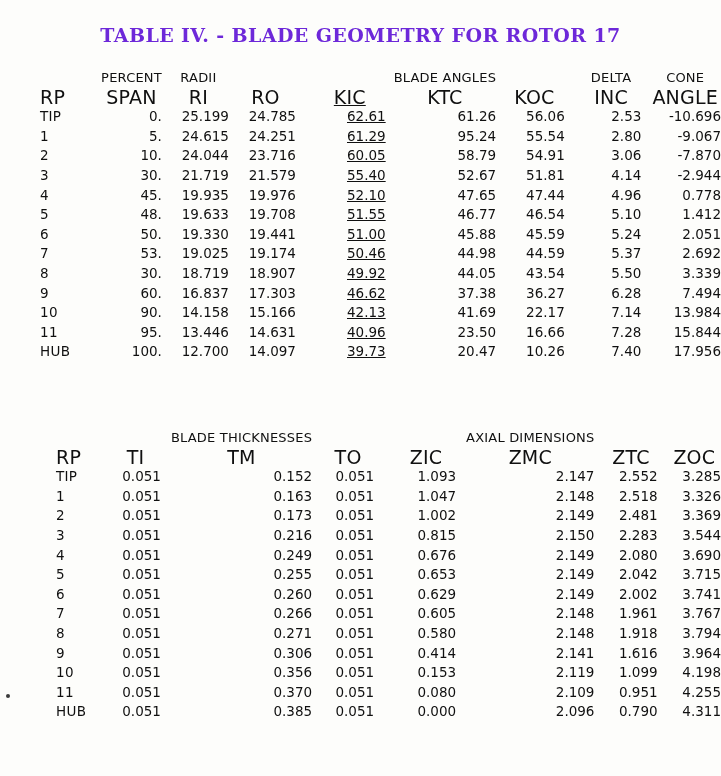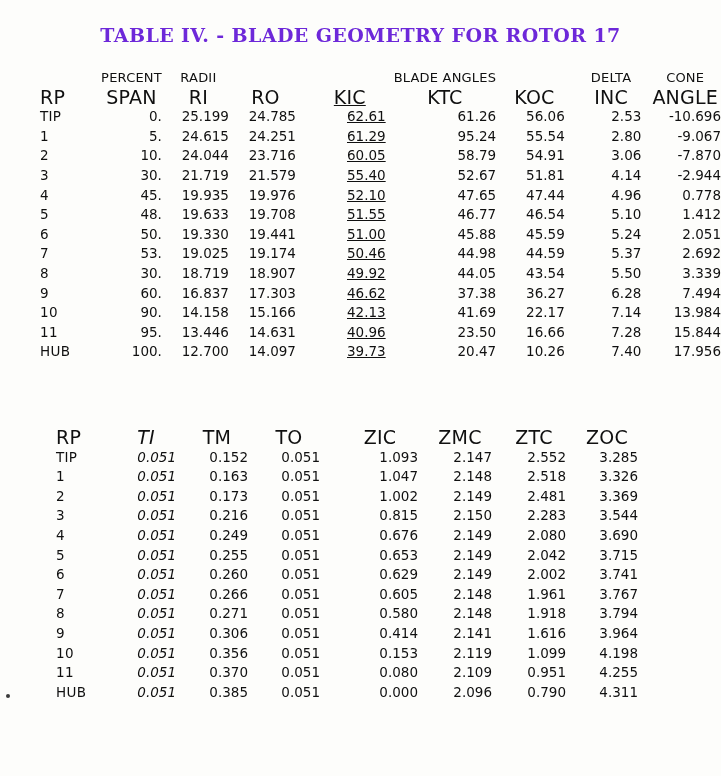--- a/index.html
+++ b/index.html
@@ -77,21 +77,21 @@
   .b1 td.col-ri      { width: 62px;  padding-left: 6px; }
   .b1 td.col-ro      { width: 62px;  padding-left: 6px; }
   .b1 td.col-kic     { width: 74px;  padding-left: 18px; text-decoration: underline; }
   .b1 td.col-ktc     { width: 62px;  padding-left: 8px; }
   .b1 td.col-koc     { width: 62px;  padding-left: 8px; }
   .b1 td.col-inc     { width: 62px;  padding-left: 16px; text-align: right; }
   .b1 td.col-cone    { width: 72px;  padding-left: 8px; }
 
   
   .b2 td.col-rp      { width: 44px;  text-align: left; }
-  .b2 td.col-ti      { width: 60px;  padding-left: 8px; font-style: italic; }
+  .b2 td.col-ti      { width: 60px;  padding-left: 8px; }
   .b2 td.col-tm      { width: 62px;  padding-left: 10px; text-align: right; }
   .b2 td.col-to      { width: 62px;  padding-left: 10px; }
   .b2 td.col-zic     { width: 76px;  padding-left: 22px; }
   .b2 td.col-zmc     { width: 64px;  padding-left: 10px; }
   .b2 td.col-ztc     { width: 64px;  padding-left: 10px; }
   .b2 td.col-zoc     { width: 62px;  padding-left: 10px; }
 
   .speck {
     position: absolute;
     left: 6px;
@@ -279,20 +279,30 @@
             <td class="col-inc">7.40</td>
             <td class="col-cone">17.956</td>
           </tr>
         </tbody>
     </table>
   </div>
 
   <div class="block2">
     <table class="datatable b2">
       <tbody>
+        <tr class="grouphdr">
+          <td class="col-rp"></td>
+          <td class="col-ti"></td>
+          <td class="col-tm c">BLADE THICKNESSES</td>
+          <td class="col-to"></td>
+          <td class="col-zic"></td>
+          <td class="col-zmc c">AXIAL DIMENSIONS</td>
+          <td class="col-ztc"></td>
+          <td class="col-zoc"></td>
+        </tr>
         <tr class="colhdr">
           <td class="col-rp rowlabel">RP</td>
           <td class="col-ti c">TI</td>
           <td class="col-tm c">TM</td>
           <td class="col-to c">TO</td>
           <td class="col-zic c">ZIC</td>
           <td class="col-zmc c">ZMC</td>
           <td class="col-ztc c">ZTC</td>
           <td class="col-zoc c">ZOC</td>
         </tr>

